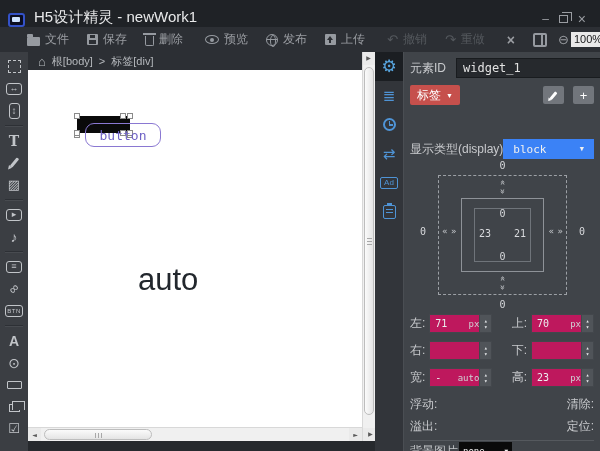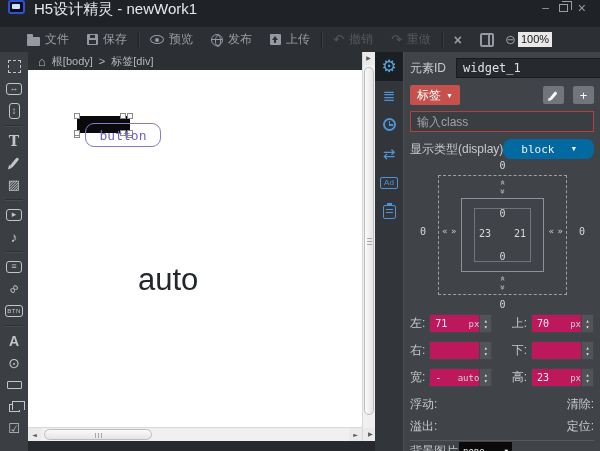--- a/index.html
+++ b/index.html
@@ -1,21 +1,21 @@
 <!DOCTYPE html>
 <html><head>
 <meta charset="utf-8">
 <style>
   * { box-sizing: border-box; margin: 0; padding: 0; }
   html,body { width:600px; height:451px; overflow:hidden; }
   body { font-family:"Liberation Sans","DejaVu Sans",sans-serif; background:#2c2f34; position:relative; font-size:12px; }
   .mono { font-family:"DejaVu Sans Mono",monospace; }
 
   
-  .titlebar { position:absolute; left:0; top:0; width:600px; height:27px; background:#1f2226; display:flex; align-items:flex-start; padding:0 8px; }
+  .titlebar { position:absolute; left:0; top:0; width:600px; height:27px; background:#1f2226; display:flex; align-items:flex-end; padding:0 8px; }
   .app-logo { width:17px; height:14px; border:2px solid #3452c8; border-radius:3px; background:#0b0e22; position:relative; flex:0 0 auto; }
   .app-logo::before { content:""; position:absolute; left:2px; top:2px; width:8px; height:5px; background:#cfe3ff; border-radius:1px; }
   .tb-title { color:#e8e9ea; font-size:15px; margin-left:9px; white-space:nowrap; }
   .win-controls { margin-left:auto; display:flex; gap:10px; color:#9a9da2; font-size:12px; align-items:center; padding-right:6px; }
   .win-controls span { cursor:default; }
   .i-restore { width:9px; height:8px; border:1px solid #9a9da2; position:relative; display:inline-block; }
   .i-restore::before { content:""; position:absolute; left:2px; top:-4px; width:9px; height:8px; border:1px solid #9a9da2; border-bottom:none; border-left:none; }
 
   
   .toolbar { position:absolute; left:0; top:27px; width:600px; height:25px; background:#2c2f34; display:flex; align-items:center; padding:0 18px; color:#9a9da2; }
@@ -105,21 +105,21 @@
   .prow { position:absolute; left:6px; right:6px; display:flex; align-items:center; }
   .lbl { font-size:12px; color:#c8cacd; white-space:nowrap; }
   .id-input { margin-left:10px; flex:1; height:20px; background:#26292d; border:1px solid #191c1f; color:#e2e2e2; font-size:12px; padding:0 6px; font-family:"DejaVu Sans Mono",monospace; }
   .tag-btn { background:#c6504c; color:#fff; height:20px; border:none; border-radius:2px; font-size:12px; padding:0 7px; display:flex; align-items:center; gap:5px; }
   .tag-btn .dd { font-size:7px; }
   .sq-btn { width:21px; height:18px; background:#72767c; border:none; border-radius:2px; color:#fff; display:flex; align-items:center; justify-content:center; font-size:13px; line-height:1; }
   .i-pencil-w { width:2.5px; height:9px; background:#ffffff; transform:rotate(40deg); position:relative; display:inline-block; border-radius:1px; }
   .i-pencil-w::after { content:""; position:absolute; bottom:-3px; left:-1px; border-left:2px solid transparent; border-right:2px solid transparent; border-top:3px solid #fff; }
   .class-input { height:21px; width:100%; background:#3a3e43; border:1px solid #b4403c; color:#e0e0e0; font-size:12px; padding:0 6px; }
   .class-input::placeholder { color:#9fa2a6; opacity:1; }
-  .disp-select { margin-left:auto; width:91px; height:20px; background:#0369a1; color:#f0f0f0; display:flex; align-items:center; padding:0 18px; font-size:11px;border-radius:8px; }
+  .disp-select { margin-left:auto; width:91px; height:20px; background:#3b82f6; color:#f0f0f0; display:flex; align-items:center; padding:0 10px; font-size:11px; }
   .disp-select .dd { margin-left:auto; font-size:7px; }
 
   
   .bm { position:absolute; left:8px; top:108px; width:181px; height:150px; font-family:"DejaVu Sans Mono",monospace; font-size:10px; color:#d8dadd; }
   .bm span { position:absolute; }
   .bm-mt { top:0; left:0; right:0; text-align:center; }
   .bm-mb { bottom:0; left:0; right:0; text-align:center; }
   .bm-ml { left:8px; top:66px; }
   .bm-mr { right:8px; top:66px; }
   .bm-dashed { position:absolute; left:26px; right:26px; top:15px; bottom:15px; border:1px dashed #9ca0a5; }
@@ -170,20 +170,24 @@
 
 <div class="toolbar">
   <div class="tb-btn">
     <span class="i-folder"></span>
     <span>文件</span>
   </div>
   <div class="tb-btn">
     <span class="i-save"></span>
     <span>保存</span>
   </div>
+  <div class="tb-btn">
+    <span class="i-trash"></span>
+    <span>删除</span>
+  </div>
   <div class="tb-sep"></div>
   <div class="tb-btn">
     <span class="i-eye"></span>
     <span>预览</span>
   </div>
   <div class="tb-btn">
     <span class="i-globe"></span>
     <span>发布</span>
   </div>
   <div class="tb-btn">
@@ -346,23 +350,20 @@
         <span class="dd">▼</span>
       </button>
       <button class="sq-btn" style="margin-left:auto;margin-right:9px;">
           <span class="i-pencil-w"></span>
         </button>
       <button class="sq-btn">
           <span>+</span>
         </button>
     </div>
 
-    <div class="prow" style="top:59px;">
-      <input class="class-input" placeholder="输入class" style="">
-    </div>
 
     <div class="prow" style="top:87px;text-align:center;">
       <span class="lbl">显示类型(display)</span>
       <div class="disp-select mono">
         <span>block</span>
         <span class="dd">▼</span>
       </div>
     </div>
 
     <div class="bm">

